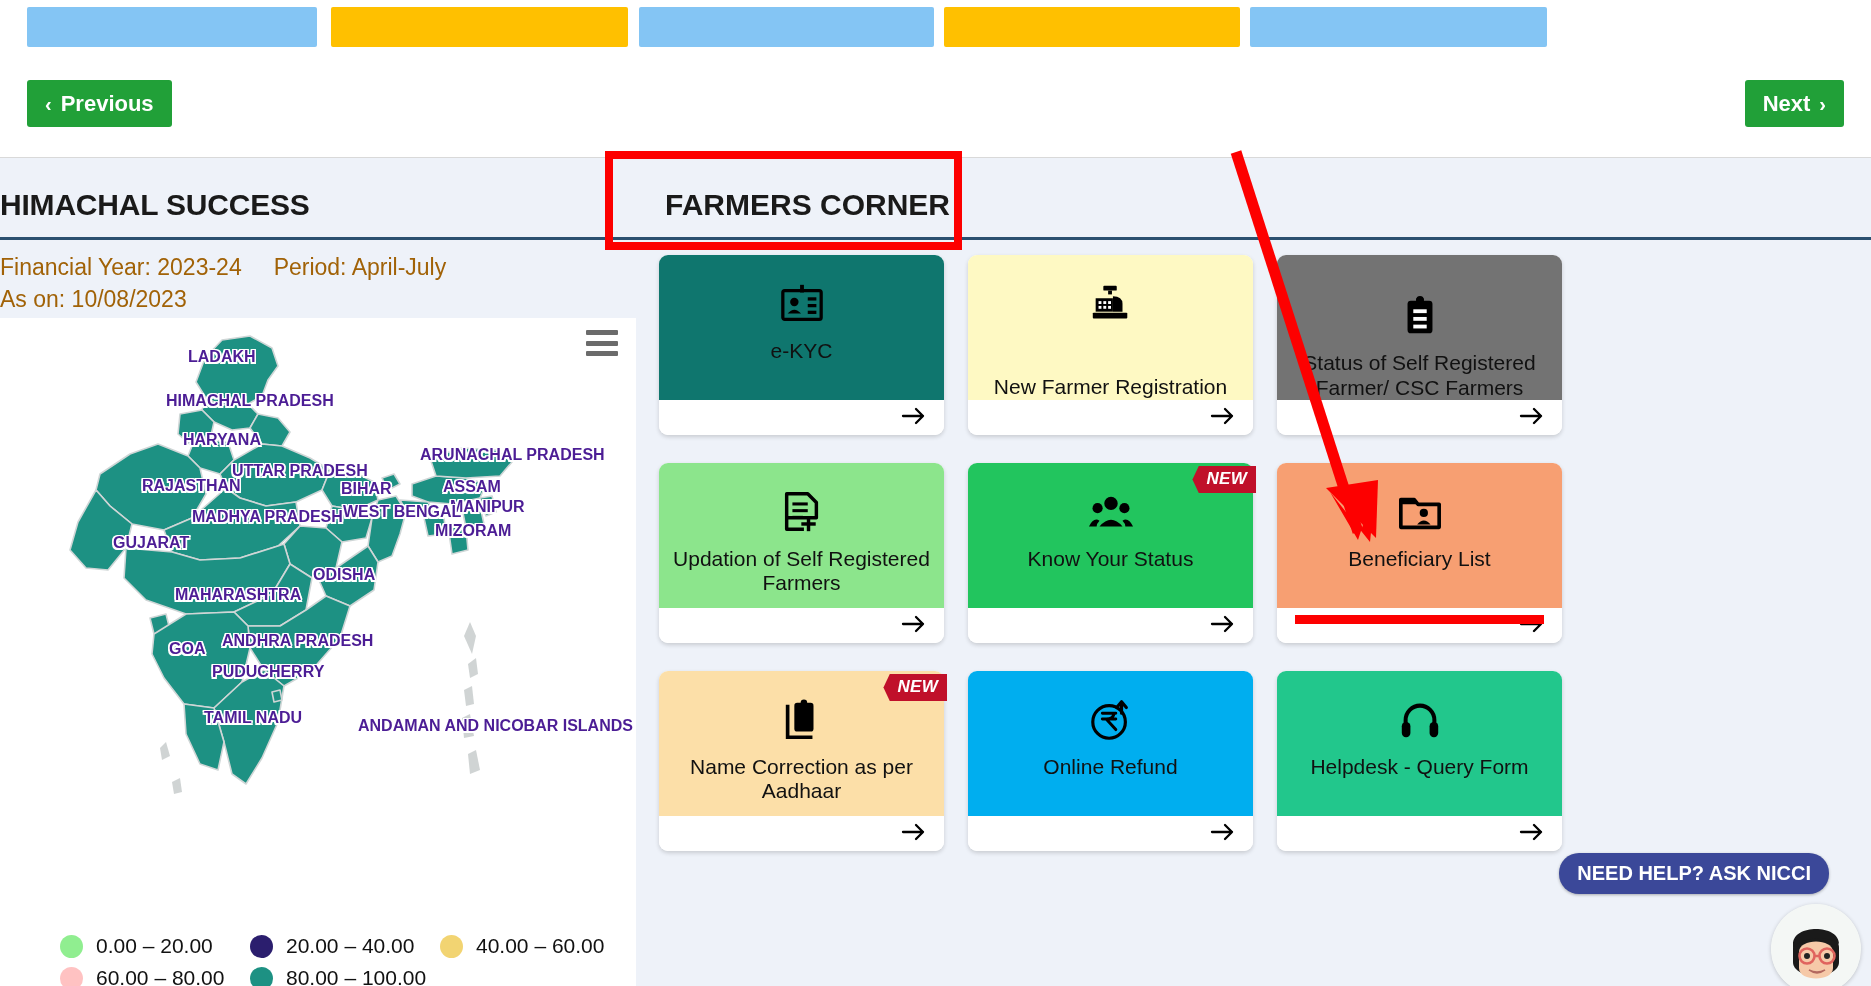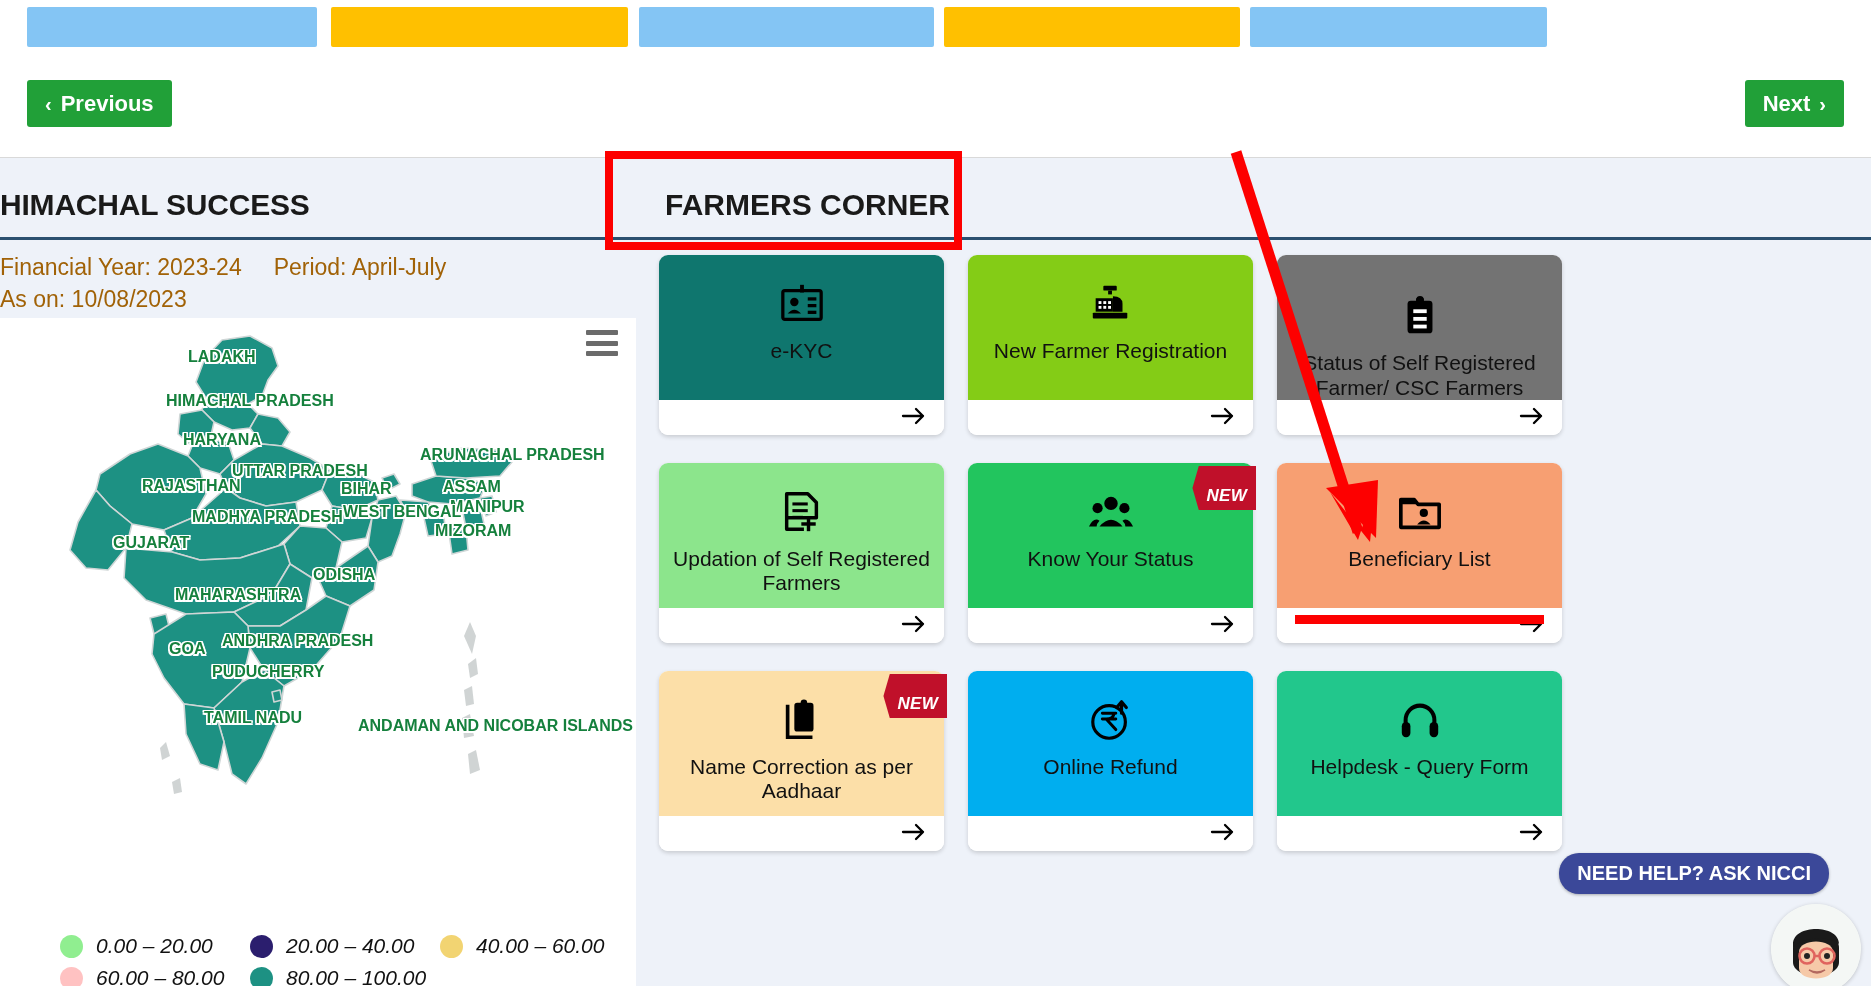--- a/index.html
+++ b/index.html
@@ -66,30 +66,30 @@
   .ham-menu {
     position: absolute; right: 18px; top: 12px; width: 32px; height: 26px;
     display: flex; flex-direction: column; justify-content: space-between;
     cursor: pointer;
   }
   .ham-menu span { display: block; height: 5px; background: #6b6b6b; border-radius: 1px; }
 
   .india-map { position: absolute; left: 0; top: 0; width: 636px; height: 600px; }
   .state-label {
     position: absolute;
-    font-size: 16px; font-weight: bold; color: #15803d;
+    font-size: 16px; font-weight: bold; color: #4c1d95;
     white-space: nowrap;
     text-shadow: -1.5px -1.5px 0 #fff, 1.5px -1.5px 0 #fff, -1.5px 1.5px 0 #fff,
                  1.5px 1.5px 0 #fff, 0 -1.5px 0 #fff, 0 1.5px 0 #fff,
                  -1.5px 0 0 #fff, 1.5px 0 0 #fff;
     pointer-events: none;
   }
   .legend { position: absolute; left: 60px; top: 612px; width: 580px; }
   .legend-row { display: flex; align-items: center; height: 32px; }
-  .legend-item { display: flex; align-items: center; width: 190px; font-style: italic; }
+  .legend-item { display: flex; align-items: center; width: 190px; }
   .legend-dot { width: 23px; height: 23px; border-radius: 50%; margin-right: 13px; flex: none; }
   .legend-text { font-size: 21px; color: #111; white-space: nowrap; }
 
   
   .right-col { position: absolute; left: 640px; top: 0; width: 1231px; height: 828px; }
   .fc-title {
     position: absolute; left: 25px; top: 30px;
     font-size: 30px; font-weight: bold; color: #1a1a1a;
   }
   .sec-rule-right {
@@ -129,21 +129,21 @@
     position: absolute; left: 0; bottom: 0; width: 285px; height: 35px;
     background: #fff; border-radius: 0 0 9px 9px;
     display: flex; align-items: center; justify-content: flex-end;
     padding-right: 17px;
   }
   .arrow-ico { width: 26px; height: 20px; }
   .new-badge {
     position: absolute; right: -3px; top: 3px;
     background: #c0102a; color: #fff;
     font-size: 17px; font-weight: bold; font-style: italic;
-    padding: 20px 9px 4px 14px;
+    padding: 3px 9px 4px 14px;
     clip-path: polygon(10% 0, 100% 0, 100% 100%, 10% 100%, 0 50%);
     letter-spacing: 0.3px;
     z-index: 5;
   }
   .new-badge::after {
     content: ""; position: absolute; right: 0; bottom: -7px;
     border-left: 8px solid #7c0a1c; border-bottom: 7px solid transparent;
   }
   .tile-underline {
     position: absolute; left: 18px; bottom: 19px; width: 249px; height: 9px;
@@ -358,21 +358,21 @@
               </span>
               <div class="tile-label">e-KYC</div>
             </div>
             <div class="tile-foot">
               <span><svg viewBox="0 0 26 20" class="arrow-ico">
                   <path d="M2,10 h20 M15,3 l7,7 -7,7" fill="none" stroke="#000" stroke-width="2.3" stroke-linecap="round" stroke-linejoin="round"></path>
                 </svg></span>
             </div>
           </div>
           <div class="tile">
-            <div class="tile-body" style="background: #84cc16;">
+            <div class="tile-body" style="background: #fef9c3; gap: 36px;">
               <span>
                 <svg viewBox="0 0 48 48" class="tile-icon">
                   <rect x="16" y="5" width="14" height="5" rx="1" fill="#000"></rect>
                   <rect x="21" y="10" width="4" height="4" fill="#000"></rect>
                   <path d="M8,18 h18 v14 h-18 z" fill="#000"></path>
                   <path d="M26,16 q10,0 10,8 v8 h-10 z" fill="#000"></path>
                   <rect x="5" y="33" width="36" height="6" rx="1" fill="#000"></rect>
                   <rect x="11" y="21" width="3" height="3" fill="#fff"></rect>
                   <rect x="16" y="21" width="3" height="3" fill="#fff"></rect>
                   <rect x="21" y="21" width="3" height="3" fill="#fff"></rect>

